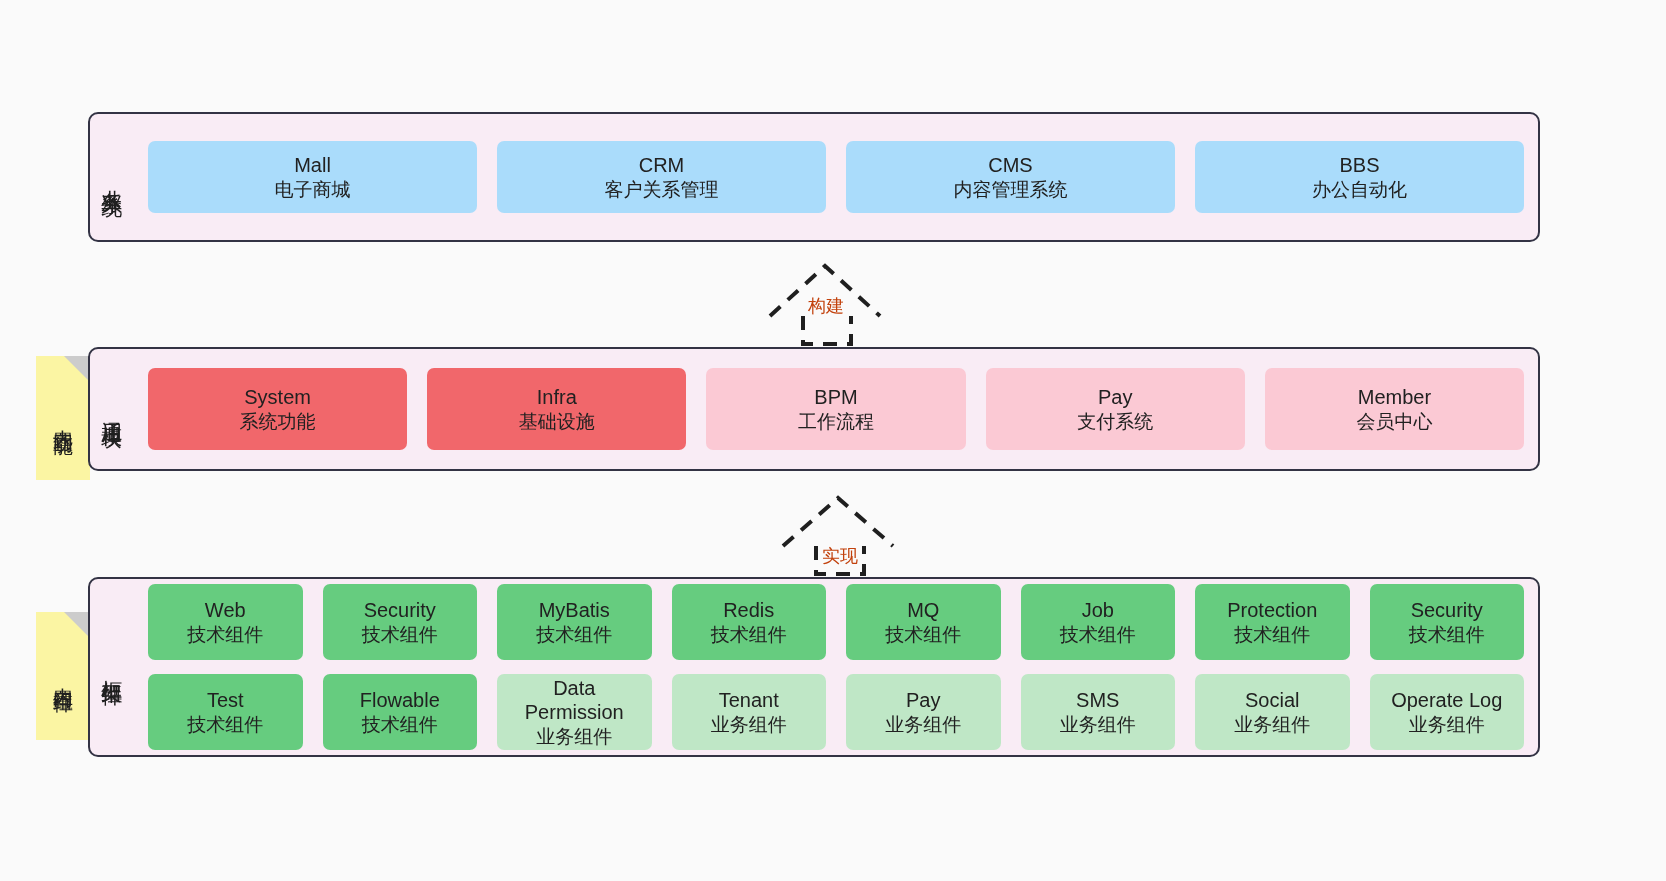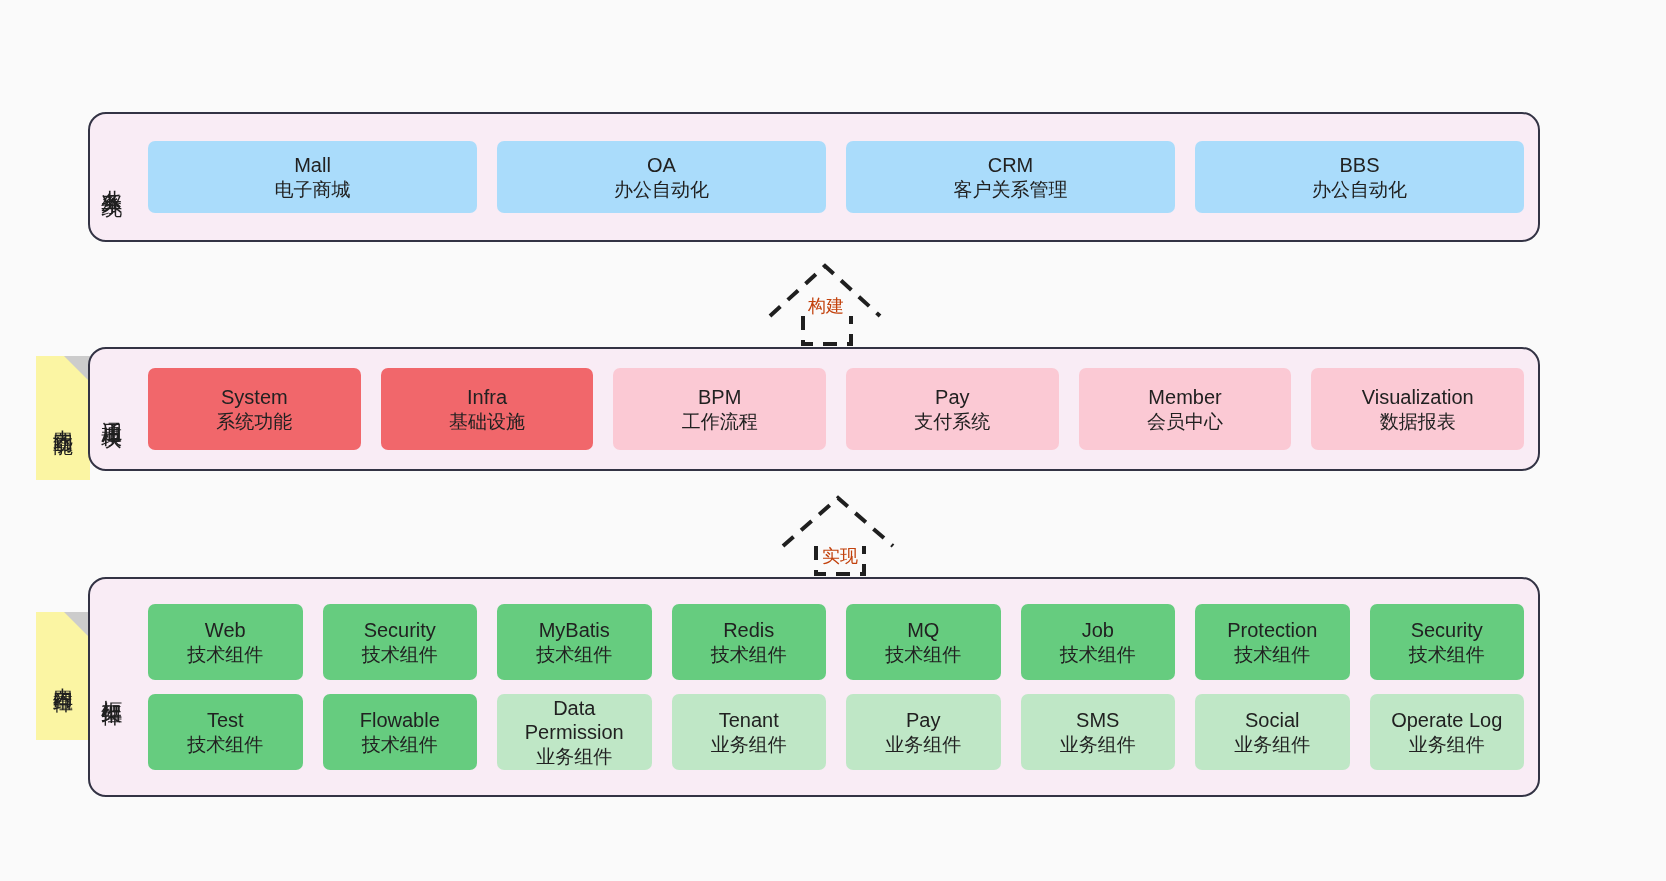--- a/index.html
+++ b/index.html
@@ -13,21 +13,21 @@
     position: relative;
     font-family: "Liberation Sans", "DejaVu Sans", sans-serif;
     overflow: hidden;
   }
 
   
   .layer {
     position: absolute;
     background: #f9ecf5;
     border: 2px solid #333344;
-    border-radius: 18px;
+    border-radius: 10px;
     box-sizing: border-box;
     display: flex;
     align-items: stretch;
   }
   .layer-title {
     flex: 0 0 auto;
     width: 40px;
     display: flex;
     align-items: center;
     justify-content: center;
@@ -128,26 +128,26 @@
 
 <div class="layer" id="layer-business" style="left:88px; top:112px; width:1452px; height:130px;">
   <div class="layer-title">业务系统</div>
   <div class="layer-body">
     <div class="row">
       <div class="card card-blue h-biz">
         <span class="t1">Mall</span>
         <span class="t2">电子商城</span>
       </div>
       <div class="card card-blue h-biz">
-        <span class="t1">OA</span>
-        <span class="t2">办公自动化</span>
-      </div>
-      <div class="card card-blue h-biz">
         <span class="t1">CRM</span>
         <span class="t2">客户关系管理</span>
+      </div>
+      <div class="card card-blue h-biz">
+        <span class="t1">CMS</span>
+        <span class="t2">内容管理系统</span>
       </div>
       <div class="card card-blue h-biz">
         <span class="t1">BBS</span>
         <span class="t2">办公自动化</span>
       </div>
     </div>
   </div>
 </div>
 
 <svg class="arrow" style="left:755px; top:258px; width:170px; height:90px;" viewBox="0 0 170 90">
@@ -177,39 +177,35 @@
         <span class="t2">工作流程</span>
       </div>
       <div class="card card-pink h-mod">
         <span class="t1">Pay</span>
         <span class="t2">支付系统</span>
       </div>
       <div class="card card-pink h-mod">
         <span class="t1">Member</span>
         <span class="t2">会员中心</span>
       </div>
-      <div class="card card-pink h-mod">
-        <span class="t1">Visualization</span>
-        <span class="t2">数据报表</span>
-      </div>
     </div>
   </div>
 </div>
 
 <svg class="arrow" style="left:768px; top:490px; width:170px; height:88px;" viewBox="0 0 170 88">
   <polyline points="15,56 70,8 125,56" fill="none" stroke="#1f1f1f" stroke-width="4" stroke-dasharray="14,10" stroke-linecap="butt" stroke-linejoin="miter"></polyline>
   <polyline points="48,56 48,84 96,84 96,56" fill="none" stroke="#1f1f1f" stroke-width="4" stroke-dasharray="14,10" stroke-linecap="butt"></polyline>
 </svg>
 <div class="arrow-label" style="left:822px; top:524px;margin-top:20px;">实现</div>
 
 <div class="sticky" style="left:36px; top:612px; height:128px;">
   <span>内置组件</span>
 </div>
 
-<div class="layer" id="layer-framework" style="left:88px; top:577px; width:1452px; height:220px;">
+<div class="layer" id="layer-framework" style="left:88px; top:577px; width:1452px; height:180px;">
   <div class="layer-title">框架组件</div>
   <div class="layer-body">
 
     <div class="row">
       <div class="card card-green h-comp">
         <span class="t1">Web</span>
         <span class="t2">技术组件</span>
       </div>
       <div class="card card-green h-comp">
         <span class="t1">Security</span>

